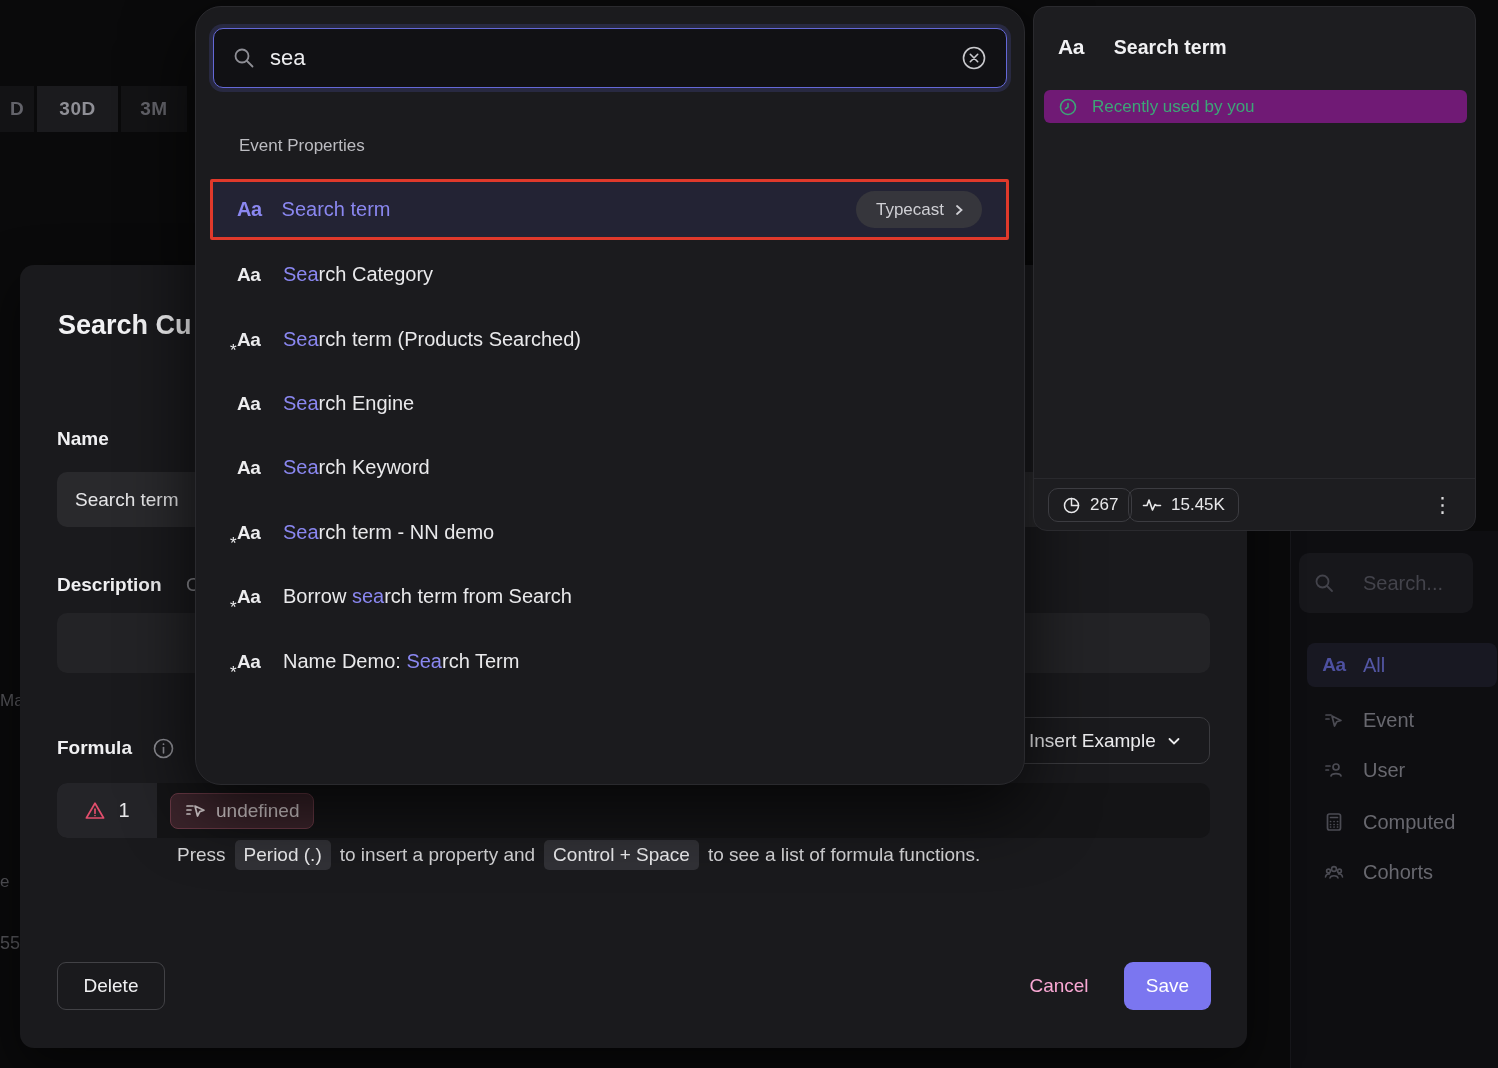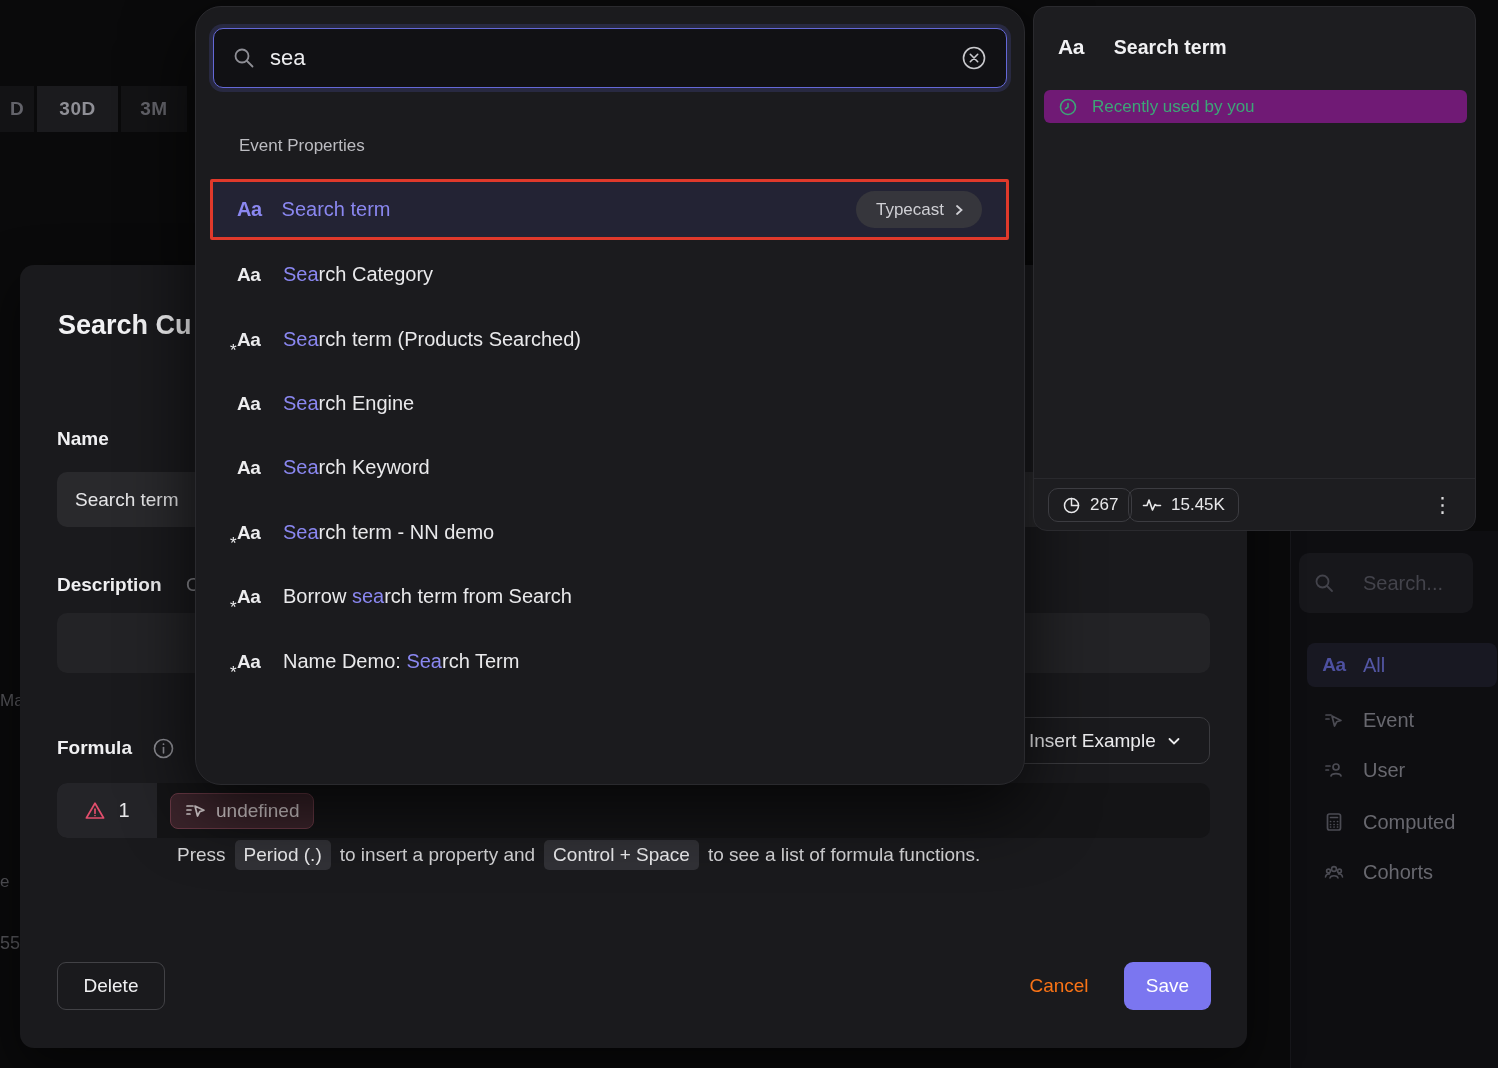--- a/index.html
+++ b/index.html
@@ -41,21 +41,21 @@
   .formula-err { width:100px; background:#242428; border-radius:10px 0 0 10px; display:flex; align-items:center; justify-content:center; gap:12px;
     color:#e8e8ea; font-size:20px; }
   .warn-ic { color:#e14e6c; }
   .undef-pill { align-self:center; margin-left:13px; height:36px; background:#3b242b; border:1px solid #693945; border-radius:8px;
     display:flex; align-items:center; gap:9px; padding:0 14px; color:#d8cfd1; font-size:19px; }
   .helper { position:absolute; left:157px; top:575px; font-size:19px; color:#d6d6d8; display:flex; align-items:center; gap:9px; white-space:nowrap; }
   .kbd { background:#323237; border-radius:5px; padding:4px 9px; color:#ededef; }
   .delete-btn { position:absolute; left:37px; top:697px; width:108px; height:48px; border:1px solid #424246; border-radius:9px;
     background:transparent; color:#f0f0f2; font-size:19px; font-family:inherit; cursor:pointer; }
   .cancel-btn { position:absolute; left:993px; top:697px; width:92px; height:48px; background:transparent; border:none;
-    color:#f97316; font-size:19px; font-family:inherit; cursor:pointer; }
+    color:#f9a8d4; font-size:19px; font-family:inherit; cursor:pointer; }
   .save-btn { position:absolute; left:1104px; top:697px; width:87px; height:48px; background:#7b76f0; border:none; border-radius:9px;
     color:#fff; font-size:19px; font-family:inherit; cursor:pointer; }
 
   
   .dropdown { position:absolute; left:195px; top:6px; width:830px; height:779px; background:#1b1b1e; border:1px solid #2a2a2e;
     border-radius:26px; box-shadow:0 24px 70px rgba(0,0,0,.7); z-index:20; }
   .dd-search { position:absolute; left:17px; top:21px; width:794px; height:60px; background:#111114; border:1.5px solid #6468d8;
     border-radius:10px; box-shadow:0 0 0 4px rgba(88,92,190,.22); display:flex; align-items:center; padding:0 18px; gap:14px; }
   .dd-search input { flex:1; background:transparent; border:none; outline:none; color:#ececee; font-size:22px; font-family:inherit; }
   .dd-search .mag { color:#8f8f96; }

